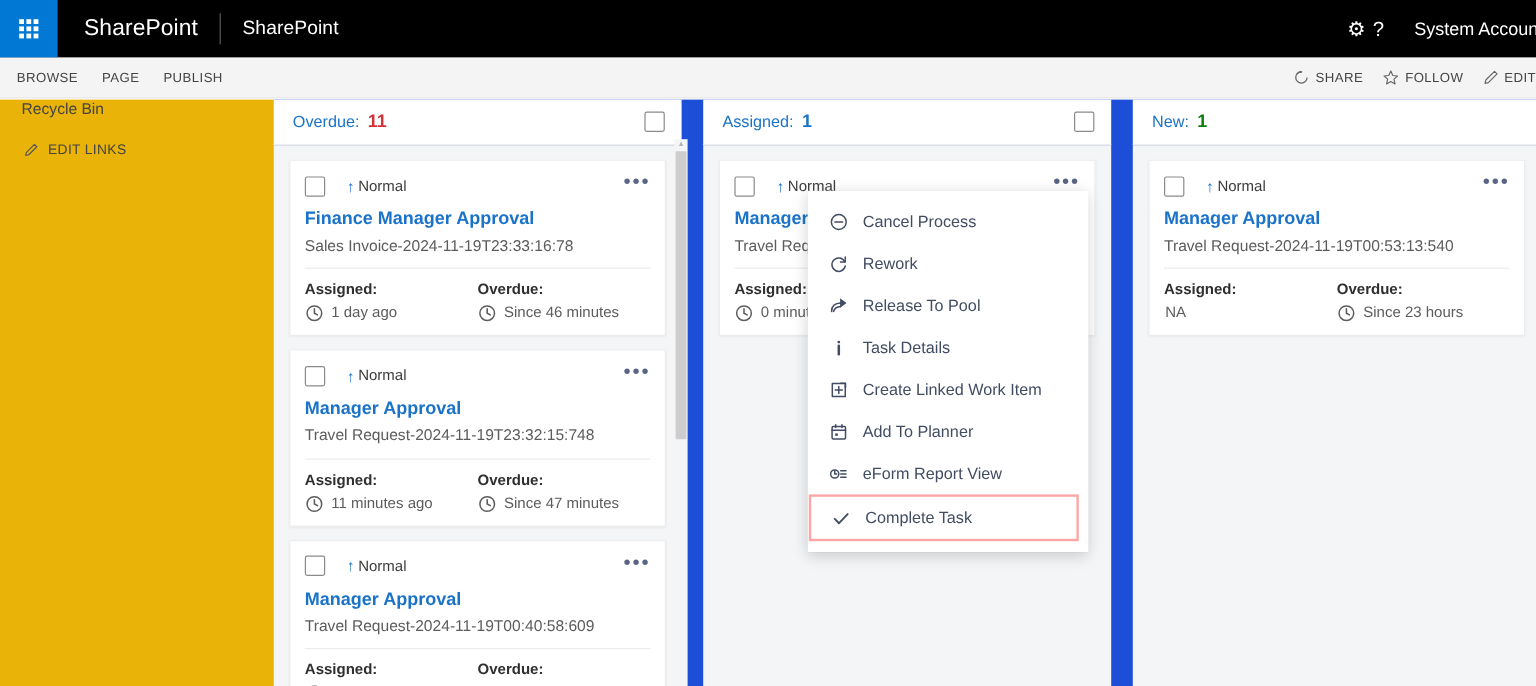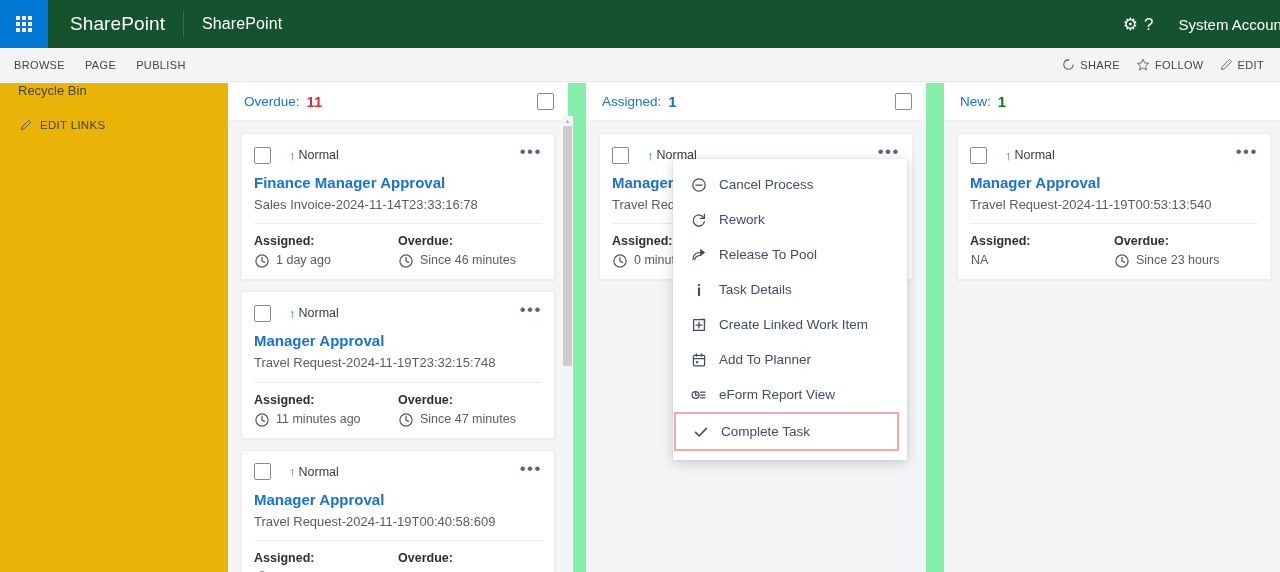--- a/index.html
+++ b/index.html
@@ -7,21 +7,21 @@
     width: 1280px; height: 572px;
     font-family: "Liberation Sans", sans-serif;
     background: #ffffff;
     overflow: hidden;
   }
 
   
   .suitebar {
     position: absolute; top: 0; left: 0;
     width: 1280px; height: 48px;
-    background: #14532d;
+    background: #000000;
     display: flex; align-items: center;
   }
   .waffle {
     width: 48px; height: 48px;
     background: #0078d4;
     display: flex; align-items: center; justify-content: center;
     cursor: pointer;
   }
   .waffle-grid {
     display: grid;
@@ -59,21 +59,21 @@
     border-bottom: 1px solid #e8e8e8;
     display: flex; align-items: center;
   }
   .ribbon-tabs { display: flex; align-items: center; padding-left: 14px; gap: 20px; }
   .ribbon-tab {
     font-size: 11px; color: #444444; letter-spacing: .35px;
     cursor: pointer; text-transform: uppercase;
   }
   .ribbon-right {
     margin-left: auto; display: flex; align-items: center;
-    gap: 16px; padding-right: 16px;
+    gap: 16px; 
   }
   .ribbon-action {
     display: flex; align-items: center; gap: 5px;
     font-size: 11px; color: #444444; letter-spacing: .35px; cursor: pointer;
   }
   .ribbon-action svg { display: block; }
 
   
   .leftnav {
     position: absolute; top: 83px; left: 0;
@@ -87,21 +87,21 @@
   .nav-editlinks {
     position: absolute; top: 36px; left: 20px;
     display: flex; align-items: center; gap: 8px;
     font-size: 11.5px; color: #444444; letter-spacing: .3px; cursor: pointer;
   }
 
   
   .board {
     position: absolute; top: 83px; left: 228px;
     width: 1052px; height: 489px;
-    background: #86efac;
+    background: #1d4ed8;
     display: flex;
   }
   .column {
     position: relative;
     width: 340px;
     height: 489px;
     flex: none;
     margin-right: 18px;
   }
   .col-head {
@@ -308,21 +308,21 @@
       <div class="card">
         <div class="card-top">
           <span class="card-check"></span>
           <span class="prio">
             <span class="prio-arrow">↑</span>
             <span class="prio-label">Normal</span>
           </span>
           <span class="card-ellipsis">•••</span>
         </div>
         <div class="card-title">Finance Manager Approval</div>
-        <div class="card-sub">Sales Invoice-2024-11-14T23:33:16:78</div>
+        <div class="card-sub">Sales Invoice-2024-11-19T23:33:16:78</div>
         <div class="card-rule"></div>
         <div class="card-meta">
           <div class="meta-col">
             <div class="meta-label">Assigned:</div>
             <div class="meta-value ">
               <svg width="16" height="16" viewBox="0 0 16 16">
                   <circle cx="8" cy="8" r="6.1" fill="none" stroke="#5c5c5c" stroke-width="1.25"></circle>
                   <path d="M8 4.4 L8 8 L10.6 9.4" fill="none" stroke="#5c5c5c" stroke-width="1.3" stroke-linecap="round"></path>
                 </svg>
               <span>1 day ago</span>

